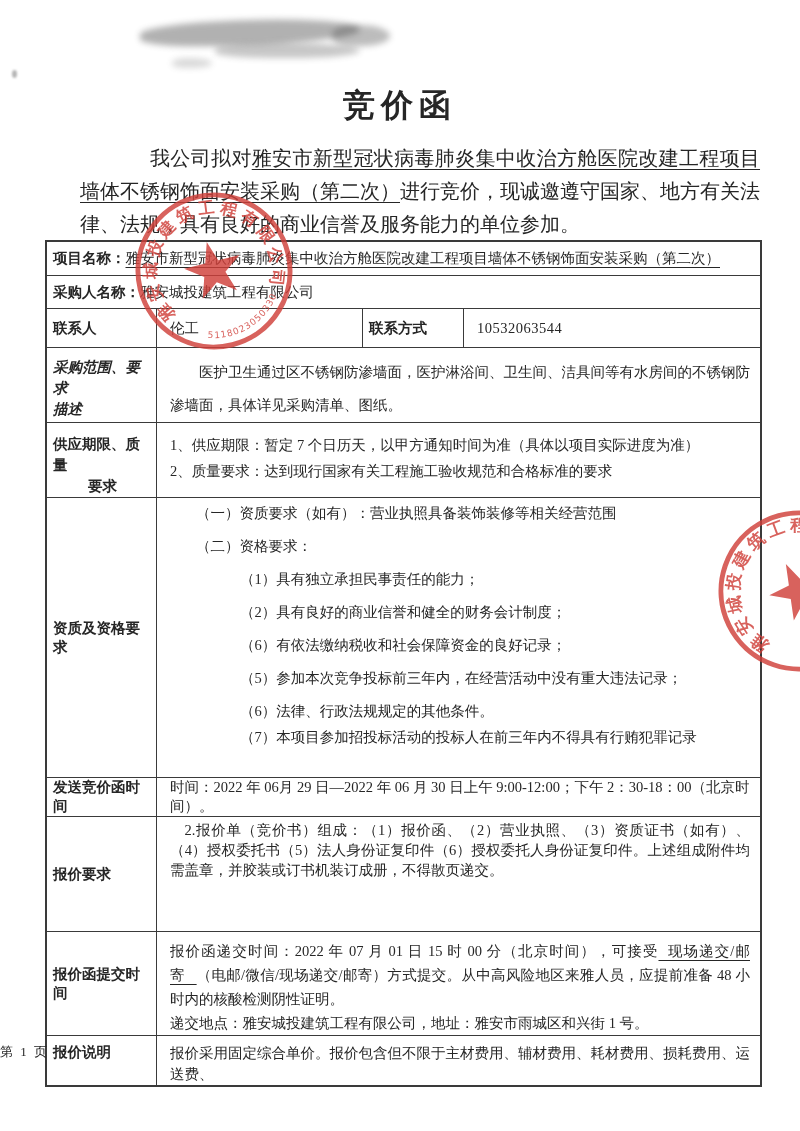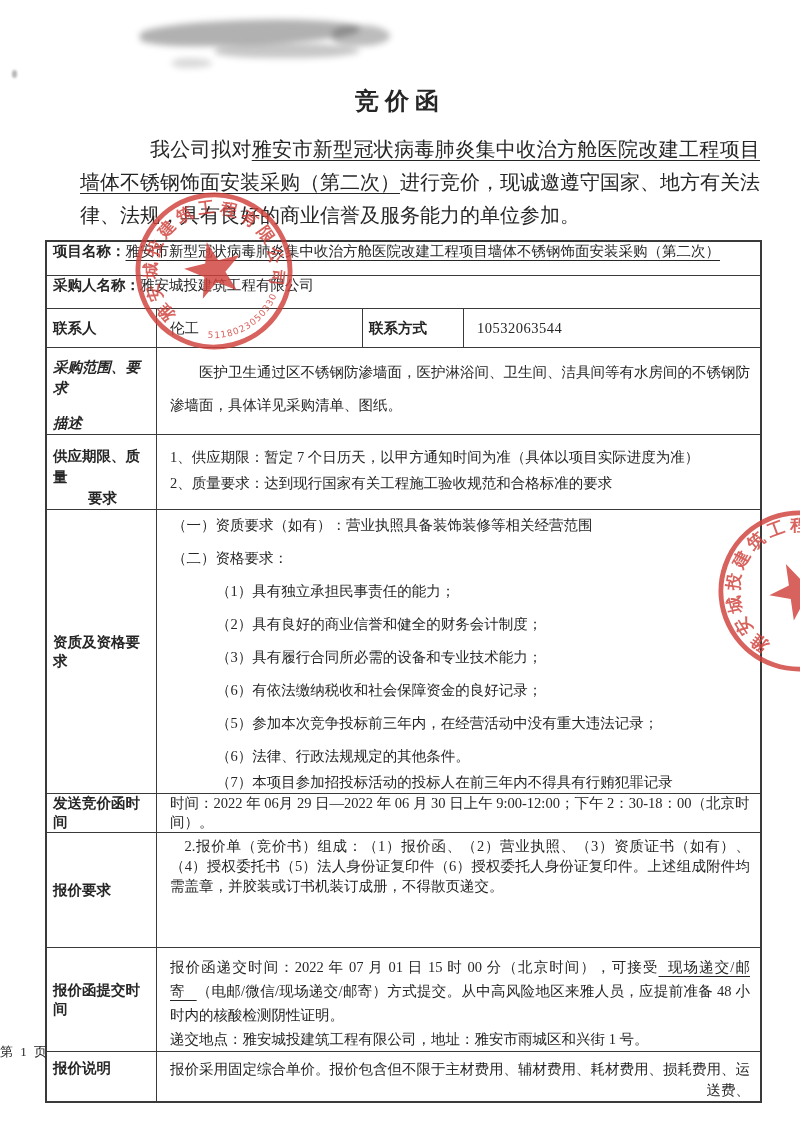--- a/index.html
+++ b/index.html
@@ -11,56 +11,56 @@
     color:var(--ink); -webkit-font-smoothing:antialiased;
   }
   
   .smudge{position:absolute; background:#474747; filter:blur(3px); border-radius:45% 55% 50% 40%;}
   .sm1{left:140px; top:20px; width:220px; height:25px; opacity:.42; transform:rotate(-2deg);}
   .sm2{left:215px; top:43px; width:145px; height:15px; opacity:.30;}
   .sm3{left:332px; top:25px; width:58px; height:21px; opacity:.36;}
   .sm4{left:172px; top:58px; width:40px; height:10px; opacity:.2;}
   .dot{position:absolute; left:12px; top:70px; width:5px; height:8px; background:#7a7a7a; opacity:.55; border-radius:50%; filter:blur(1px);}
 
-  .title{margin:0; padding-top:88px; text-align:center; font-size:24px; font-weight:700; letter-spacing:6px; line-height:1.1;}
+  .title{margin:0; padding-top:88px; text-align:center; font-size:32px; font-weight:700; letter-spacing:6px; line-height:1.1;}
   .intro{margin:19px 40px 0 80px; font-size:20px; line-height:33px; text-indent:3.5em; text-align:justify;}
   .u{text-decoration:underline; text-underline-offset:4px; text-decoration-thickness:1px; white-space:pre-wrap;}
   .lbl{font-weight:700;}
 
   .doc-table{position:absolute; left:45px; top:240px; width:717px; border:2px solid var(--line); font-size:14.5px; box-sizing:border-box; background:transparent;}
   .t-row{display:flex; border-top:1.5px solid var(--line); box-sizing:border-box; align-items:stretch;}
   .t-row:first-child{border-top:none;}
   .cell{box-sizing:border-box; padding:0 10px;}
   .lblcell{width:110px; flex:0 0 110px; border-right:1.5px solid var(--line); font-weight:700; padding-left:6px; padding-right:4px;}
   .content{flex:1; min-width:0; padding-left:13px; }
   .vcenter{display:flex; align-items:center;}
-  .full{flex:1; display:flex; align-items:flex-start; padding-left:6px;}
+  .full{flex:1; display:flex; align-items:center; padding-left:6px;}
   .r1{min-height:33px;} .r2{min-height:33px;} .r3{min-height:39px;}
   .r4{min-height:70px;} .r5{min-height:57px;} .r6{min-height:280px;}
   .r7{min-height:35px;} .r8{min-height:115px;} .r9{min-height:100px;} .r10{min-height:40px;}
   .r3 .c2{width:206px; flex:0 0 206px; border-right:1.5px solid var(--line); display:flex; align-items:center; padding-left:13px;}
   .r3 .c3{width:101px; flex:0 0 101px; border-right:1.5px solid var(--line); display:flex; align-items:center; font-weight:700; padding-left:6px;}
   .r3 .c4{flex:1; display:flex; align-items:center; padding-left:13px; letter-spacing:.5px;}
   .lbl-line{line-height:21px;}
-  .r4 .lblcell{padding-top:9px;font-style:italic;} .r4 .lbl-gap{margin-top:14px;}
+  .r4 .lblcell{padding-top:9px;font-style:italic;} .r4 .lbl-gap{margin-top:0;}
   .r5 .lblcell{padding-top:11px;} .r5 .lbl-gap{text-align:center;}
   .r6 .lblcell, .r8 .lblcell, .r9 .lblcell{display:flex; align-items:center;}
   .r10 .lblcell{padding-top:7px;}
   .r4 .content{padding-top:8px; line-height:33px; text-indent:2em; text-align:justify;}
   .r5 .content{padding-top:9px; line-height:26px;}
   .r6 .content{padding-top:5px;}
-  .qi{line-height:21px; margin-bottom:12px; padding-left:2px;}
+  .qi{line-height:21px; margin-bottom:12px; padding-left:2px;margin-left:24px;}
   .qi.ind{padding-left:46px;}
   .qi.tight{margin-top:-7px; margin-bottom:0;}
   .r7 .content{display:flex; align-items:center;}
   .r8 .content{padding-top:3px; line-height:20px; text-align:justify;}
   .r8 p, .r9 p{margin:0; text-indent:1em;}
   .r9 .content{padding-top:7px; line-height:24px; text-align:justify;}
   .r9 p{text-indent:0;}
-  .r10 .content{padding-top:7px; line-height:21px;text-align:right;}
+  .r10 .content{padding-top:7px; line-height:21px;}
   .footer{position:absolute; left:0; top:1043px; width:100%; text-align:left; font-size:13px; letter-spacing:2px;}
 
   
   .stamp{position:absolute; width:200px; height:200px; opacity:.82; pointer-events:none;}
   .stamp1{left:114px; top:171px; transform:rotate(-14deg);}
   .stamp2{left:699px; top:491px; transform:rotate(-26deg);}
   .sc{fill:none; stroke:var(--red); stroke-width:5px;}
   .sf{fill:var(--red);}
   .st{fill:var(--red); font-weight:700; font-family:"Liberation Serif","DejaVu Serif",serif;}
   .sn{fill:var(--red); font-family:"DejaVu Sans","Liberation Sans",sans-serif; letter-spacing:1px;}
@@ -122,21 +122,20 @@
       </div>
     </div>
 
     <div class="t-row r6">
       <div class="cell lblcell">资质及资格要求</div>
       <div class="cell content">
         <div class="qi">（一）资质要求（如有）：营业执照具备装饰装修等相关经营范围</div>
         <div class="qi">（二）资格要求：</div>
         <div class="qi ind">（1）具有独立承担民事责任的能力；</div>
         <div class="qi ind">（2）具有良好的商业信誉和健全的财务会计制度；</div>
-        <div class="qi ind">（3）具有履行合同所必需的设备和专业技术能力；</div>
         <div class="qi ind">（6）有依法缴纳税收和社会保障资金的良好记录；</div>
         <div class="qi ind">（5）参加本次竞争投标前三年内，在经营活动中没有重大违法记录；</div>
         <div class="qi ind">（6）法律、行政法规规定的其他条件。</div>
         <div class="qi ind tight">（7）本项目参加招投标活动的投标人在前三年内不得具有行贿犯罪记录</div>
       </div>
     </div>
 
     <div class="t-row r7">
       <div class="cell lblcell vcenter">发送竞价函时间</div>
       <div class="cell content">时间：2022 年 06月 29 日—2022 年 06 月 30 日上午 9:00-12:00；下午 2：30-18：00（北京时间）。</div>

